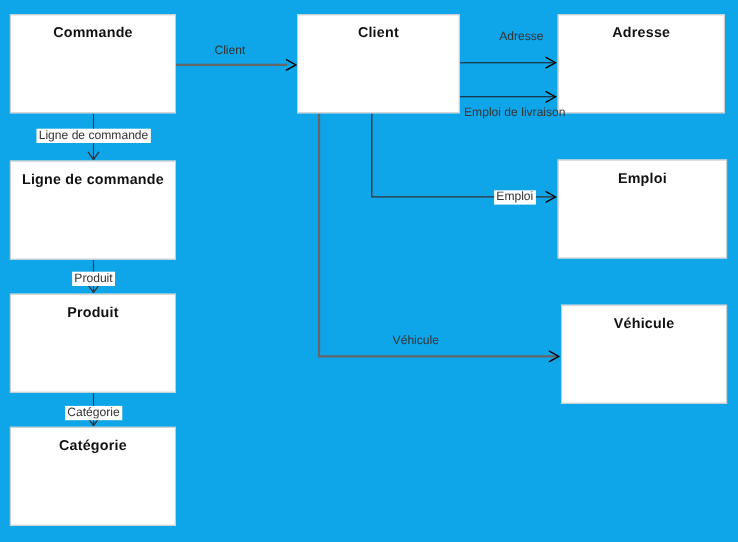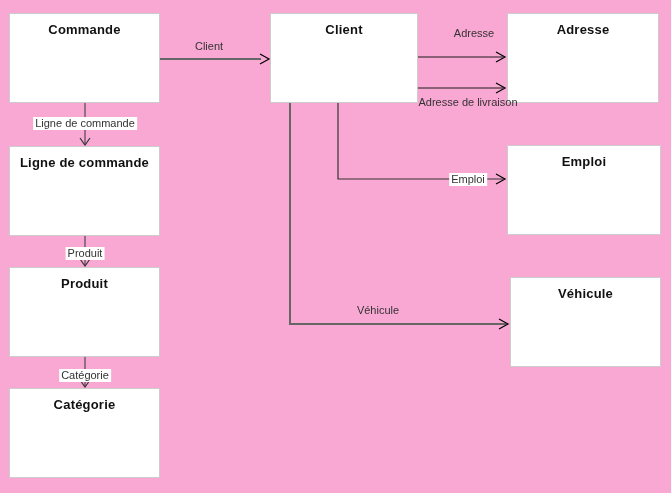--- a/index.html
+++ b/index.html
@@ -5,21 +5,21 @@
   html, body {
     margin: 0;
     padding: 0;
     background: #ffffff;
     font-family: "Liberation Sans", sans-serif;
   }
   .canvas {
     position: relative;
     width: 671px;
     height: 493px;
-    background: #f9a8d4;
+    background: #0ea5e9;
     overflow: hidden;
   }
   .wires {
     position: absolute;
     left: 0;
     top: 0;
     width: 671px;
     height: 493px;
   }
   .entity-box {
@@ -132,19 +132,19 @@
   <div class="edge-label" style="left:209px; top:40px;">Client</div>
 
   <div class="edge-label on-line" style="left:85px; top:117px;">Ligne de commande</div>
 
   <div class="edge-label on-line" style="left:85px; top:247px;">Produit</div>
 
   <div class="edge-label on-line" style="left:85px; top:369px;">Catégorie</div>
 
   <div class="edge-label" style="left:474px; top:27px;">Adresse</div>
 
-  <div class="edge-label" style="left:468px; top:96px;">Adresse de livraison</div>
+  <div class="edge-label" style="left:468px; top:96px;">Emploi de livraison</div>
 
   <div class="edge-label on-line" style="left:468px; top:173px;">Emploi</div>
 
   <div class="edge-label" style="left:378px; top:304px;">Véhicule</div>
 
 </div>
 
 </body></html>

